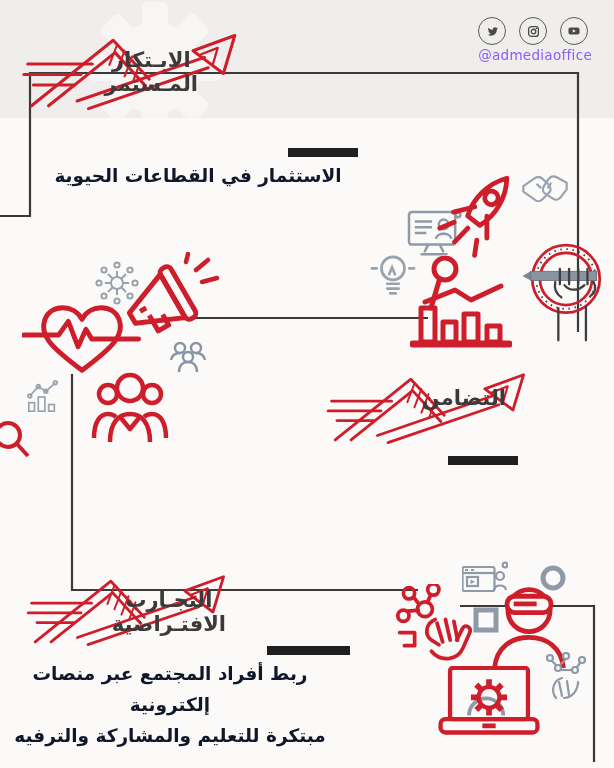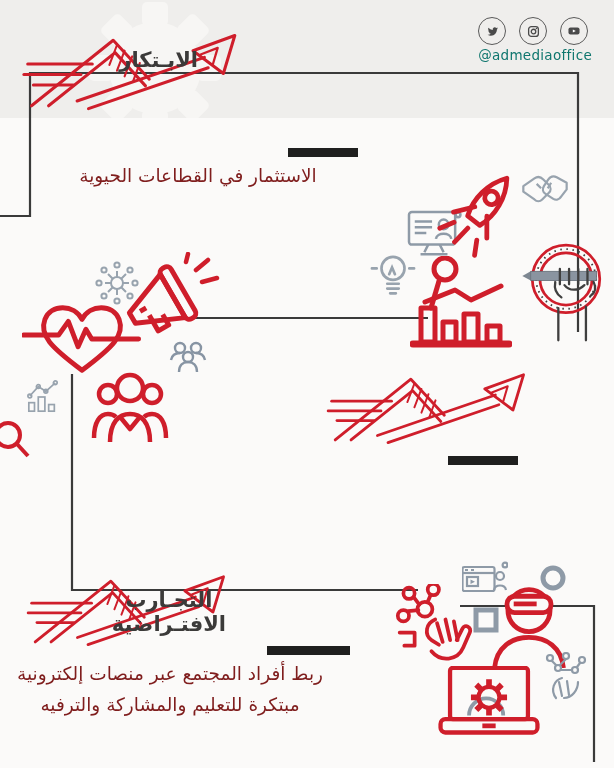--- a/index.html
+++ b/index.html
@@ -2,23 +2,23 @@
 <html lang="ar"><head>
 <meta charset="utf-8">
 <style>
   html,body{margin:0;padding:0;}
   body{font-family:"DejaVu Sans","Liberation Sans",sans-serif;background:#d8d7d5;}
   .stage{position:relative;width:614px;height:768px;margin:0 auto;background:#efeeec;overflow:hidden;}
   .card{position:absolute;left:0;top:118px;width:614px;height:650px;background:#fbfaf9;}
   .abs{position:absolute;}
   .rtl{direction:rtl;text-align:center;}
   .heading{color:#3b3a39;font-weight:700;font-size:21px;line-height:24px;letter-spacing:.5px;z-index:5;}
-  .bodytext{color:#7f1d1d;font-weight:400;font-size:18.5px;line-height:31px;z-index:5;}
+  .bodytext{color:#0f172a;font-weight:700;font-size:18.5px;line-height:31px;z-index:5;}
   .bar{background:#1f1f1f;height:9px;z-index:4;}
-  .handle{color:#0f766e;font-size:13.5px;font-weight:500;letter-spacing:.3px;}
+  .handle{color:#8b5cf6;font-size:13.5px;font-weight:500;letter-spacing:.3px;}
   .soc{width:26px;height:26px;border:1.6px solid #5a5a5a;border-radius:50%;display:flex;align-items:center;justify-content:center;background:transparent;}
   svg{display:block;}.z2{z-index:2}.z3{z-index:3}
 </style>
 </head>
 <body>
 
 <div class="stage">
 
   <svg width="0" height="0" style="position:absolute">
     <defs>
@@ -109,20 +109,21 @@
         </svg>
     </div>
   </div>
   <div class="abs handle" style="right:22px;top:47px;z-index:6">@admediaoffice</div>
 
   <svg class="abs z2" style="left:22px;top:26px" width="228" height="95" viewBox="0 0 240 100">
       <use href="#growth-arrow"></use>
     </svg>
   <div class="abs heading rtl" style="right:416px;top:48px;z-index:5">
     <div>الابـتكار</div>
+    <div style="letter-spacing:2px">المـستمر</div>
   </div>
 
   <div class="abs bar" style="left:288px;top:148px;width:70px;"></div>
   <div class="abs bodytext rtl" style="right:256px;top:160px;width:320px;">
     <div>الاستثمار في القطاعات الحيوية</div>
   </div>
 
   <svg class="abs z3" style="left:406px;top:210px" width="56" height="50" viewBox="0 0 56 52" fill="none" stroke="#8e9aa7" stroke-width="2.6">
     <rect x="2" y="2" width="48" height="34" rx="3"></rect>
       <path d="M8,12 h18 M8,18 h18 M8,24 h12"></path>
@@ -238,20 +239,21 @@
 
   <svg class="abs z3" style="left:-8px;top:420px" width="48" height="42" viewBox="0 0 48 42" fill="none" stroke="#cf1e2b" stroke-width="4">
     <circle cx="16" cy="15" r="12"></circle>
       <path d="M25,24 l11,12"></path>
   </svg>
 
   <svg class="abs z2" style="left:326px;top:366px" width="212" height="88" viewBox="0 0 240 100">
       <use href="#growth-arrow"></use>
     </svg>
   <div class="abs heading rtl" style="right:108px;top:386px;z-index:5">
+    <div>التضامن</div>
   </div>
 
   <div class="abs bar" style="left:448px;top:456px;width:70px;"></div>
 
   <svg class="abs z2" style="left:24px;top:568px" width="216" height="88" viewBox="0 0 240 100">
       <use href="#growth-arrow"></use>
     </svg>
   <div class="abs heading rtl" style="right:388px;top:588px;z-index:5">
     <div>التجـارب</div>
     <div>الافتـراضية</div>

